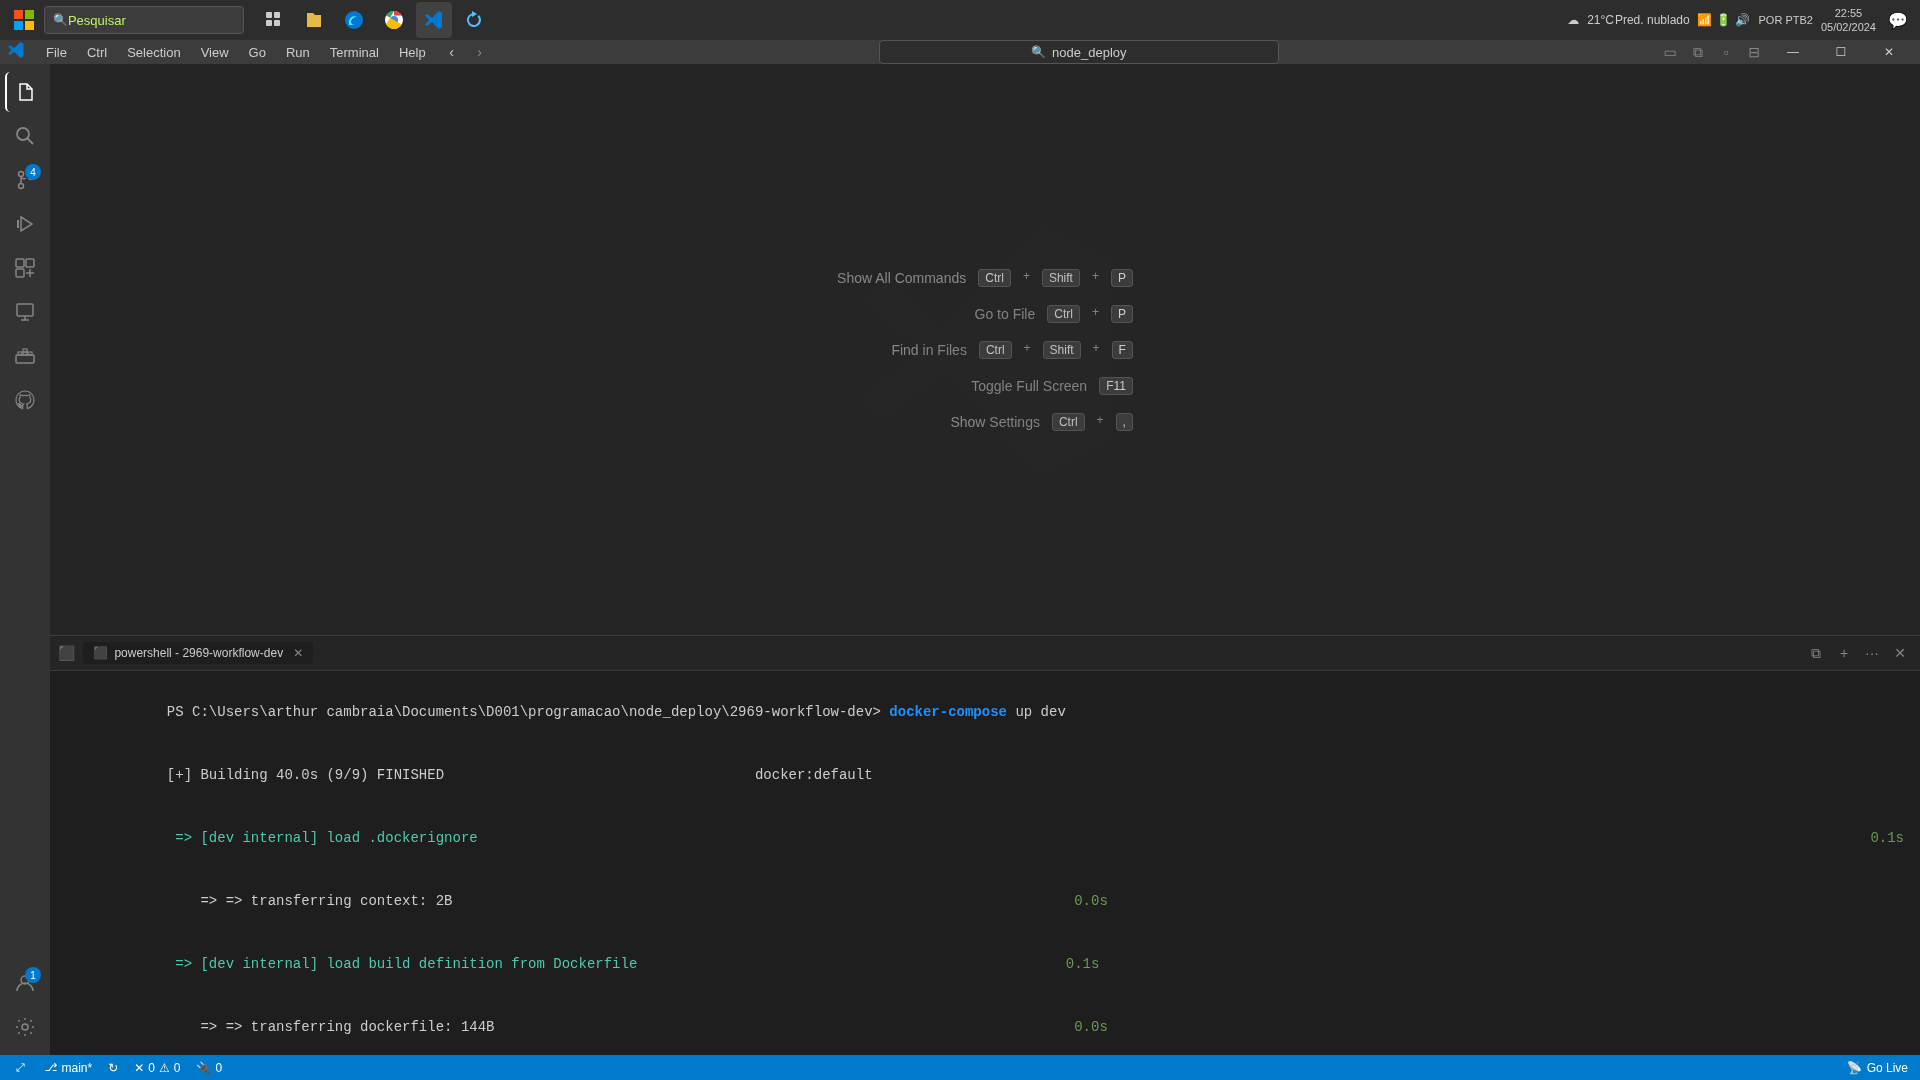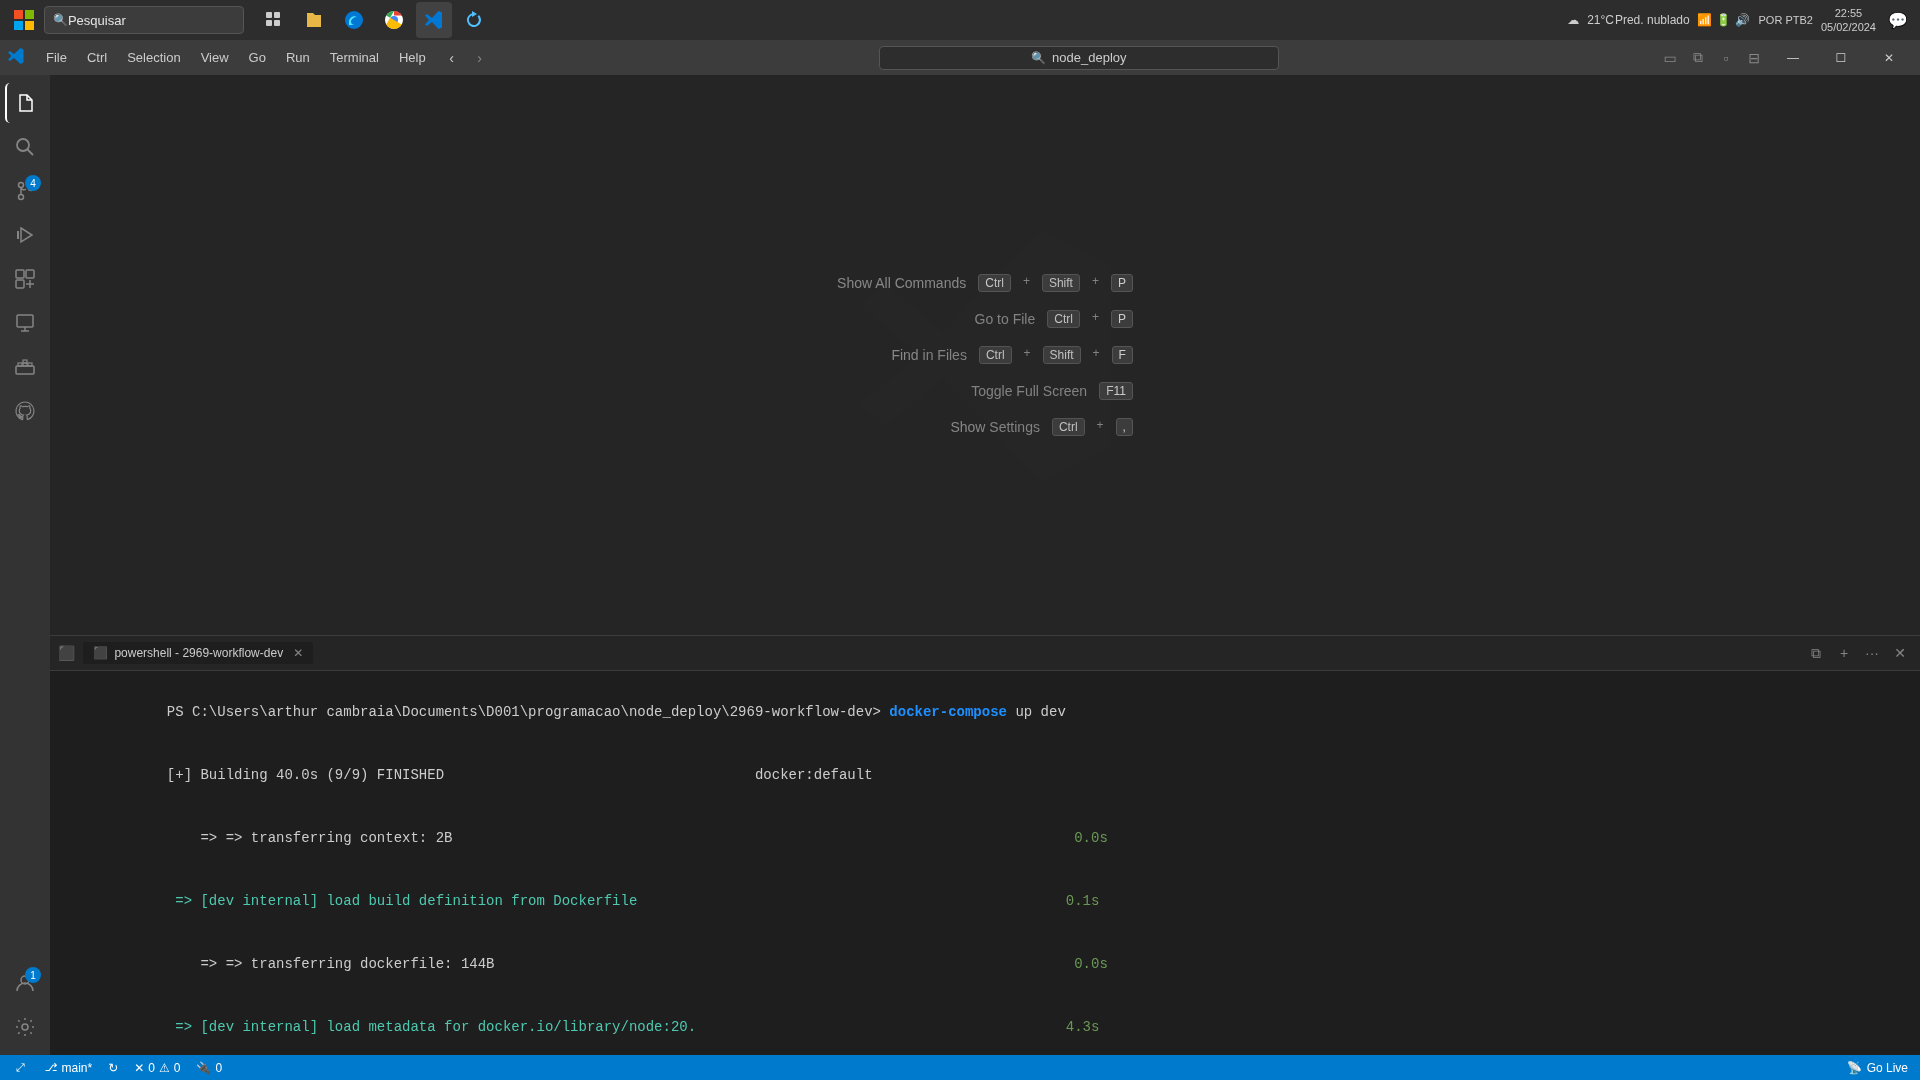--- a/index.html
+++ b/index.html
@@ -56,21 +56,21 @@
     #vscode {
       position: absolute;
       top: 40px; left: 0; right: 0; bottom: 0;
       background: #1e1e1e;
       display: flex;
       flex-direction: column;
     }
 
     
     #title-bar {
-      height: 35px;
+      height: 24px;
       background: #3c3c3c;
       display: flex;
       align-items: center;
       padding: 0 8px;
       gap: 4px;
     }
     #title-bar .menu-items {
       display: flex;
       align-items: center;
       gap: 0px;
@@ -331,21 +331,21 @@
   <div style="width:32px;height:32px;display:flex;align-items:center;justify-content:center;margin-right:4px;">
     <svg width="20" height="20" viewBox="0 0 20 20" fill="none">
       <rect x="0" y="0" width="9" height="9" fill="#f25022"></rect>
       <rect x="11" y="0" width="9" height="9" fill="#7fba00"></rect>
       <rect x="0" y="11" width="9" height="9" fill="#00a4ef"></rect>
       <rect x="11" y="11" width="9" height="9" fill="#ffb900"></rect>
     </svg>
   </div>
   <div class="search-box">
     <span style="color:#888;font-size:12px;">🔍</span>
-    <span style="font-size:13px;color:#e5e5e5;">Pesquisar</span>
+    <span style="font-size:13px;color:#bef264;">Pesquisar</span>
   </div>
   <div style="margin-left:4px;display:flex;gap:4px;align-items:center;">
     <div style="width:36px;height:36px;display:flex;align-items:center;justify-content:center;border-radius:4px;" title="Task View">
       <svg width="18" height="18" viewBox="0 0 18 18" fill="#ccc">
           <rect x="1" y="1" width="6" height="6" rx="1"></rect>
           <rect x="9" y="1" width="6" height="6" rx="1"></rect>
           <rect x="1" y="9" width="6" height="6" rx="1"></rect>
           <rect x="9" y="9" width="6" height="6" rx="1"></rect>
         </svg>
     </div>
@@ -592,20 +592,23 @@
           </div>
         </div>
         <div id="terminal-body">
           <div class="term-line">
             <span class="term-white">PS C:\Users\arthur cambraia\Documents\D001\programacao\node_deploy\2969-workflow-dev&gt; </span><span class="term-highlight">docker-compose</span><span class="term-white"> up dev</span>
           </div>
           <div class="term-line">
             <span class="term-white">[+] Building 40.0s (9/9) FINISHED</span><span class="term-white">                                     docker:default</span>
           </div>
           <div class="term-line">
+            <span class="term-cyan"> =&gt; [dev internal] load .dockerignore</span><span style="color:#6a9955;float:right;padding-left:200px;">                                                            0.1s</span>
+          </div>
+          <div class="term-line">
             <span class="term-white">    =&gt; =&gt; transferring context: 2B</span><span style="color:#6a9955;">                                                                          0.0s</span>
           </div>
           <div class="term-line">
             <span class="term-cyan"> =&gt; [dev internal] load build definition from Dockerfile</span><span style="color:#6a9955;">                                                   0.1s</span>
           </div>
           <div class="term-line">
             <span class="term-white">    =&gt; =&gt; transferring dockerfile: 144B</span><span style="color:#6a9955;">                                                                     0.0s</span>
           </div>
           <div class="term-line">
             <span class="term-cyan"> =&gt; [dev internal] load metadata for docker.io/library/node:20.</span><span style="color:#6a9955;">                                            4.3s</span>

